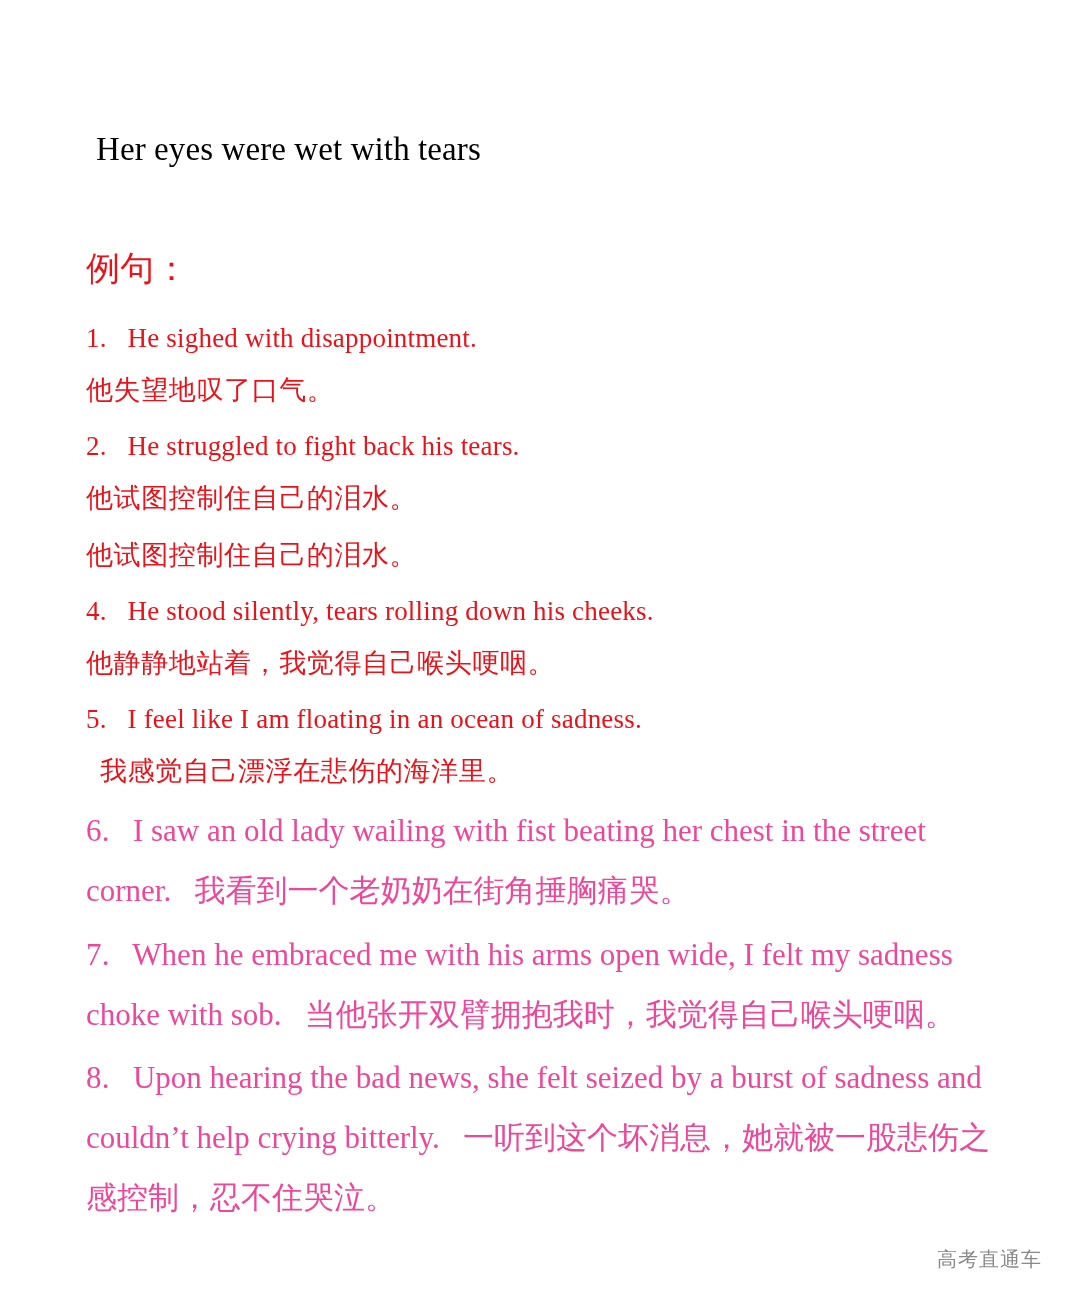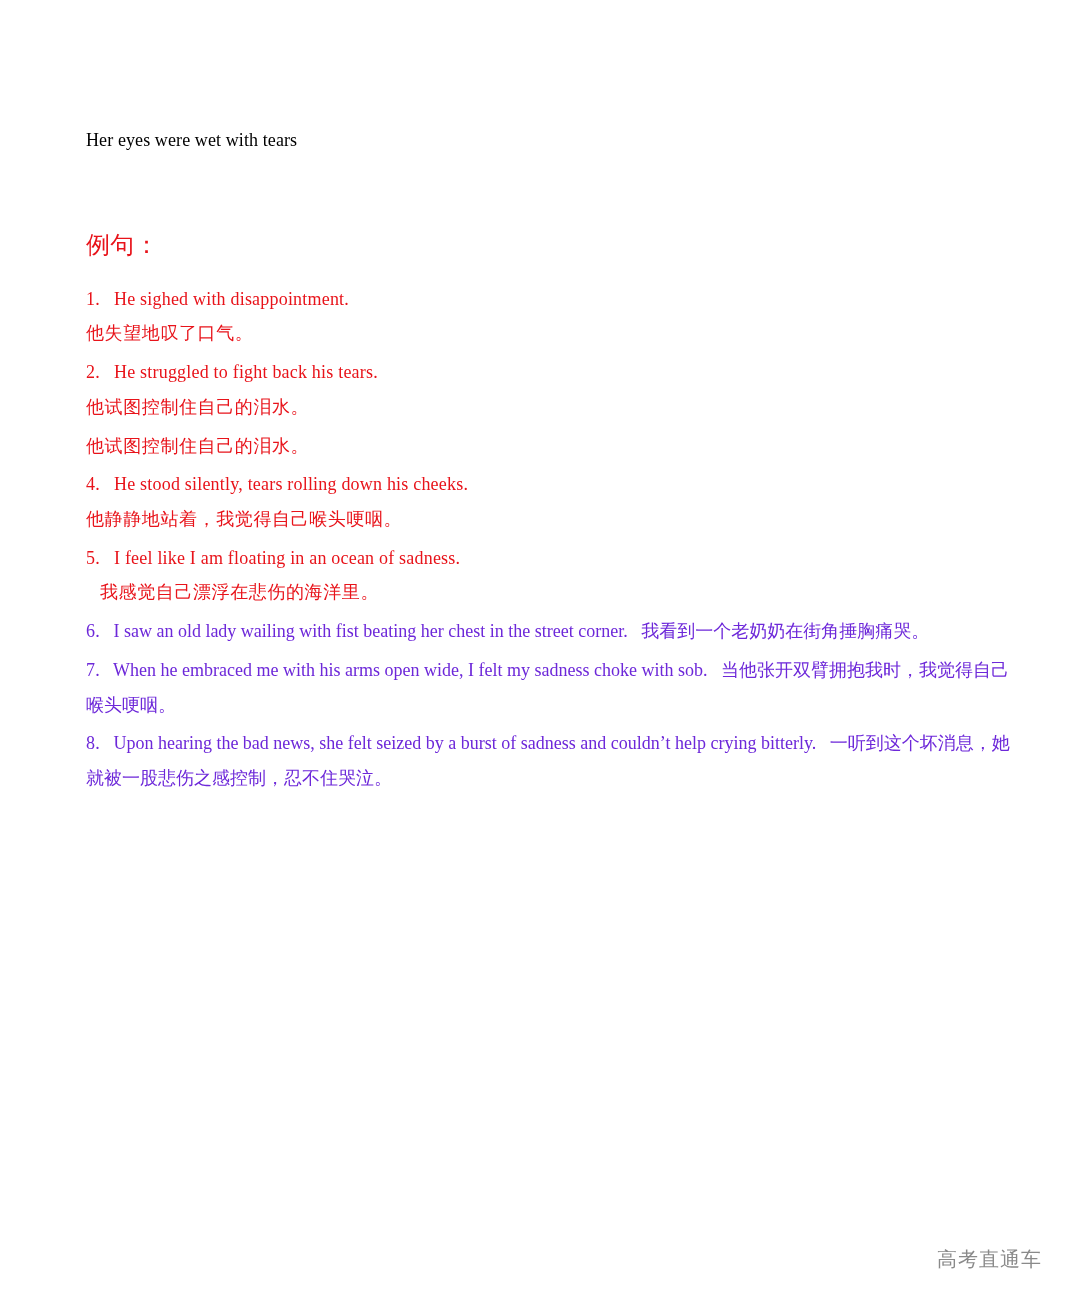--- a/index.html
+++ b/index.html
@@ -21,52 +21,52 @@
     height: 1299px;
     background: #ffffff;
   }
   .content {
     position: absolute;
     left: 86px;
     top: 130px;
     width: 930px;
   }
   .title {
-    font-size: 18px;
+    font-size: 33px;
     color: #000000;
     line-height: 1.2;
-    margin: 0 0 0 0;
+    margin: 0 0 0 10px;
     letter-spacing: 0.1px;
   }
   .spacer-lg { height: 78px; }
   .label-cn {
-    font-size: 24px;
+    font-size: 34px;
     color: #e8131a;
     line-height: 1.25;
     margin-bottom: 22px;
     letter-spacing: 0.3px;
   }
   .ex-block {
     color: #e8131a;
     font-size: 25.5px;
     line-height: 1.9;
     margin-bottom: 4px;
   }
   .ex-line {
     color: #e8131a;
-    font-size: 18px;
+    font-size: 27px;
     line-height: 1.93;
     white-space: normal;
   }
   .ex-line.en { letter-spacing: 0.2px; }
   .ex-line.cn { letter-spacing: 0.6px; }
   .ex-line.indent { padding-left: 14px; }
   .num { letter-spacing: 0.2px; }
   .num::after { content: ""; }
-  .mixed { color: #6d28d9; font-size: 18px; line-height: 1.93; }
+  .mixed { color: #ec4899; font-size: 31px; line-height: 1.93; }
   .watermark {
     position: absolute;
     right: 38px;
     bottom: 26px;
     font-size: 20px;
     color: #8a8a8a;
     font-family: "Liberation Sans", sans-serif;
     letter-spacing: 1px;
   }
 </style>

